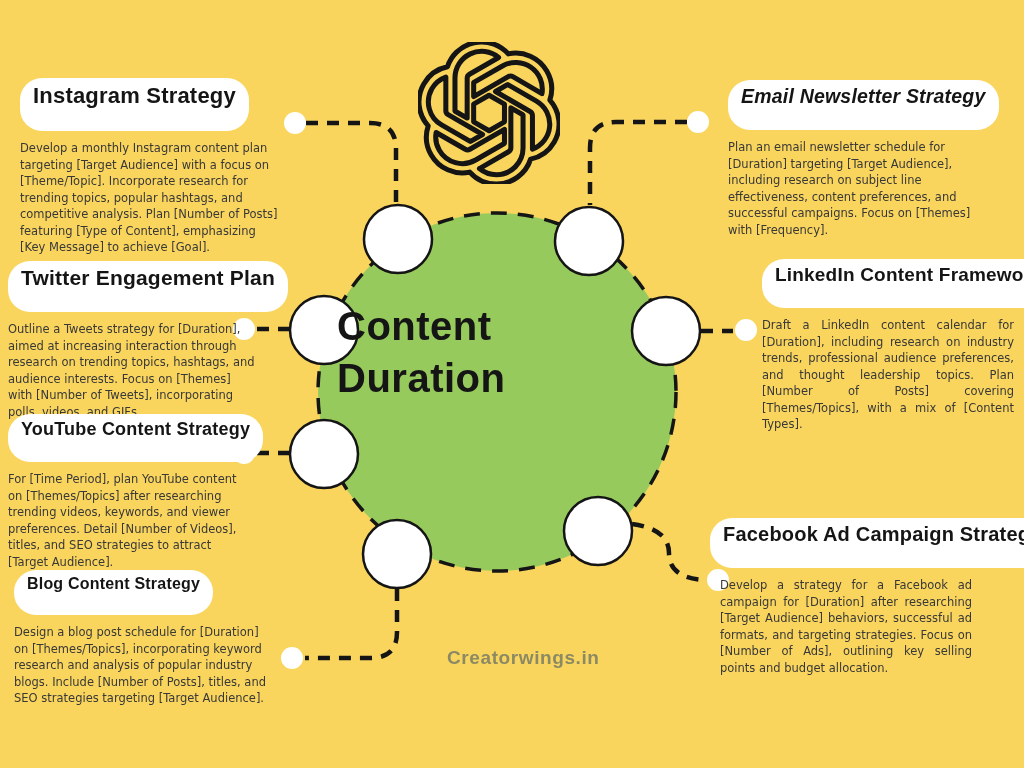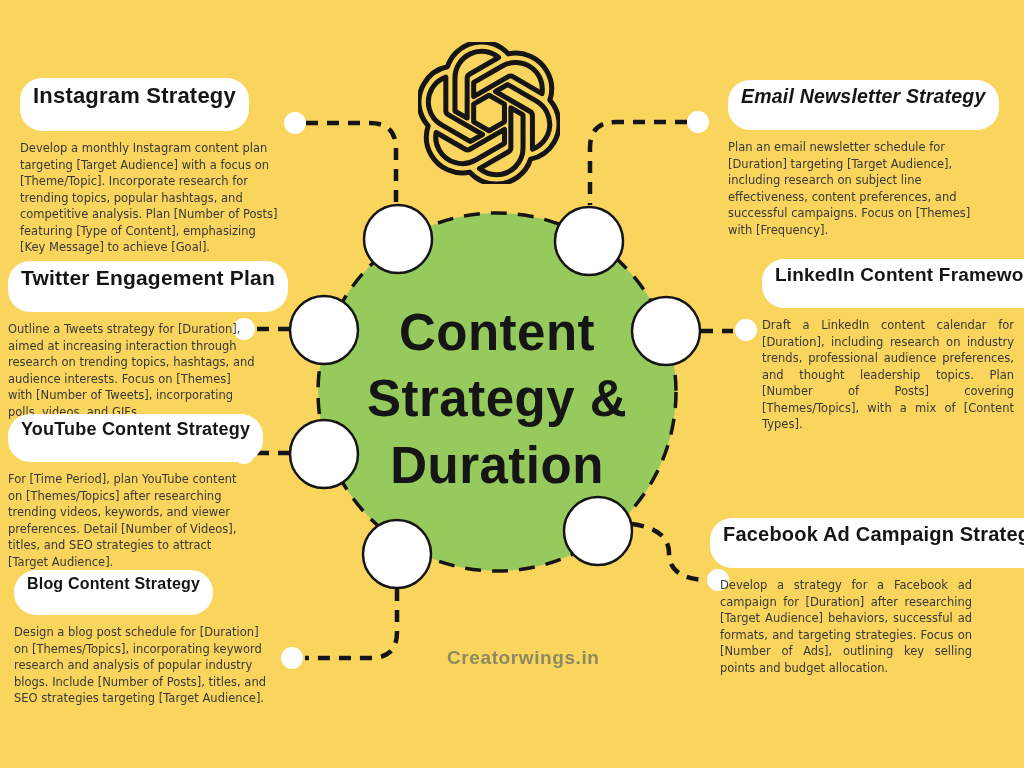--- a/index.html
+++ b/index.html
@@ -51,21 +51,21 @@
   #sec-email{left:728px;top:80px;width:262px;}
   #sec-email .pill{font-size:19.5px;font-style:italic;}
   #sec-linkedin{left:762px;top:259px;width:252px;}
   #sec-linkedin .pill{font-size:19px;}
   #sec-facebook{left:710px;top:518px;width:278px;}
   #sec-facebook .pill{font-size:20px;}
   #sec-facebook .body-text{margin-left:10px;width:252px;}
 
   #center-title{
     position:absolute;left:337px;top:300px;width:320px;
-    text-align:center;font-weight:bold;font-size:51px;line-height:1.3;
+    text-align:left;font-weight:bold;font-size:40px;line-height:1.3;
     color:var(--ink);letter-spacing:.5px;
   }
   #center-title span{display:block;}
 
   #openai-logo{position:absolute;left:418px;top:42px;width:142px;height:142px;}
 
   #footer-brand{
     position:absolute;left:447px;top:647px;
     font-size:19px;font-weight:bold;color:var(--footer_text);
     letter-spacing:.6px;
@@ -110,21 +110,20 @@
       <circle cx="292" cy="658" r="11"></circle>
     </g>
   </svg>
 
   <svg id="openai-logo" viewBox="0 0 24 24">
     <path fill="none" stroke="#151515" stroke-width="0.85" stroke-linejoin="round" d="M22.2819 9.8211a5.9847 5.9847 0 0 0-.5157-4.9108 6.0462 6.0462 0 0 0-6.5098-2.9A6.0651 6.0651 0 0 0 4.9807 4.1818a5.9847 5.9847 0 0 0-3.9977 2.9 6.0462 6.0462 0 0 0 .7427 7.0966 5.98 5.98 0 0 0 .511 4.9107 6.051 6.051 0 0 0 6.5146 2.9001A5.9847 5.9847 0 0 0 13.2599 24a6.0557 6.0557 0 0 0 5.7718-4.2058 5.9894 5.9894 0 0 0 3.9977-2.9001 6.0557 6.0557 0 0 0-.7475-7.0729zm-9.022 12.6081a4.4755 4.4755 0 0 1-2.8764-1.0408l.1419-.0804 4.7783-2.7582a.7948.7948 0 0 0 .3927-.6813v-6.7369l2.02 1.1686a.071.071 0 0 1 .038.052v5.5826a4.504 4.504 0 0 1-4.4945 4.4944zm-9.6607-4.1254a4.4708 4.4708 0 0 1-.5346-3.0137l.142.0852 4.783 2.7582a.7712.7712 0 0 0 .7806 0l5.8428-3.3685v2.3324a.0804.0804 0 0 1-.0332.0615L9.74 19.9502a4.4992 4.4992 0 0 1-6.1408-1.6464zM2.3408 7.8956a4.485 4.485 0 0 1 2.3655-1.9728V11.6a.7664.7664 0 0 0 .3879.6765l5.8144 3.3543-2.0201 1.1685a.0757.0757 0 0 1-.071 0l-4.8303-2.7865A4.504 4.504 0 0 1 2.3408 7.8956zm16.5963 3.8558L13.1038 8.364 15.1192 7.2a.0757.0757 0 0 1 .071 0l4.8303 2.7913a4.4944 4.4944 0 0 1-.6765 8.1042v-5.6772a.79.79 0 0 0-.407-.667zm2.0107-3.0231l-.142-.0852-4.7735-2.7818a.7759.7759 0 0 0-.7854 0L9.409 9.2297V6.8974a.0662.0662 0 0 1 .0284-.0615l4.8303-2.7866a4.4992 4.4992 0 0 1 6.6802 4.66zM8.3065 12.863l-2.02-1.1638a.0804.0804 0 0 1-.038-.0567V6.0742a4.4992 4.4992 0 0 1 7.3757-3.4537l-.142.0805L8.704 5.459a.7948.7948 0 0 0-.3927.6813zm1.0976-2.3654l2.602-1.4998 2.6069 1.4998v2.9994l-2.5974 1.4997-2.6067-1.4997z"></path>
   </svg>
 
   <div id="center-title">
     <span>Content</span>
-    <span>Strategy &amp;</span>
     <span>Duration</span>
   </div>
 
   <div class="section" id="sec-instagram">
     <div class="pill">Instagram Strategy</div>
     <div class="body-text">Develop a monthly Instagram content plan targeting [Target Audience] with a focus on [Theme/Topic]. Incorporate research for trending topics, popular hashtags, and competitive analysis. Plan [Number of Posts] featuring [Type of Content], emphasizing [Key Message] to achieve [Goal].</div>
   </div>
 
   <div class="section" id="sec-twitter">
     <div class="pill">Twitter Engagement Plan</div>

